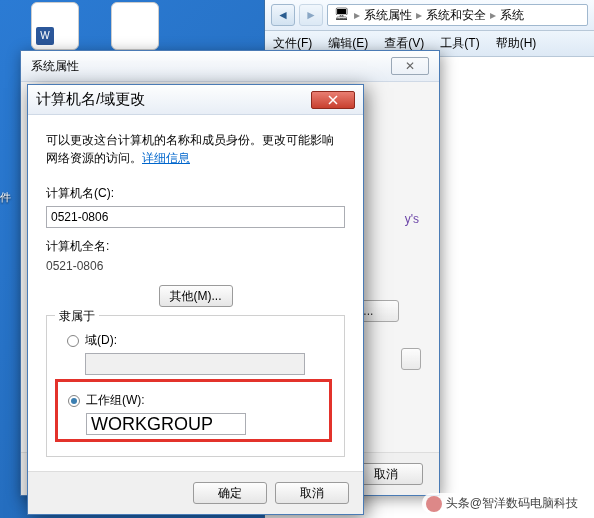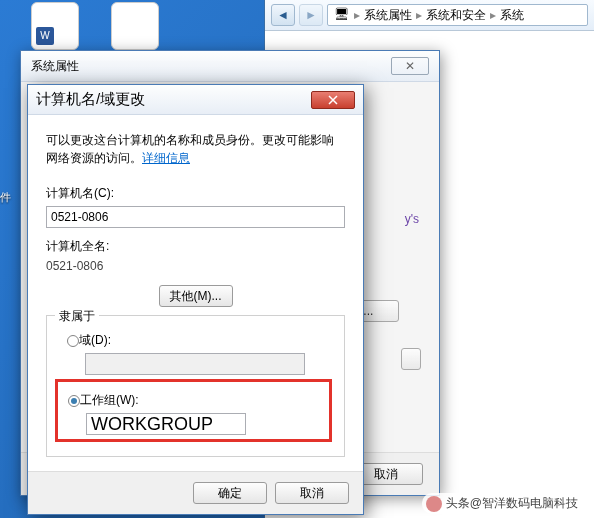--- a/index.html
+++ b/index.html
@@ -40,21 +40,21 @@
 .close-red svg{width:10px;height:10px}
 .nmchg-body{padding:16px 18px 14px}
 .desc{line-height:1.5;margin-bottom:18px}
 .desc a{color:#0066cc;text-decoration:underline}
 .lbl{margin-bottom:4px}
 .tin{width:100%;height:22px;border:1px solid #abadb3;padding:2px 4px;font-size:12px;margin-bottom:10px}
 .ro{color:#444;margin-bottom:12px}
 .rw{display:flex;justify-content:center;margin-bottom:8px}
 .grp{border:1px solid #d0d0d0;padding:10px 12px 12px;margin-top:4px;position:relative}
 .grp .leg{position:absolute;top:-8px;left:8px;background:#fff;padding:0 4px}
-.radio-row{display:flex;align-items:center;margin:6px 0 4px 8px}
+.radio-row{display:flex;align-items:center;gap:6px;margin:6px 0 4px 8px}
 .radio{width:12px;height:12px;border:1px solid #848484;border-radius:50%;display:inline-flex;align-items:center;justify-content:center}
 .radio.ck:after{content:"";width:6px;height:6px;background:#3c7fb1;border-radius:50%}
 .din{width:220px;height:22px;border:1px solid #abadb3;padding:2px 4px;margin-left:26px;font-size:18px}
 .din[disabled]{background:#f0f0f0;color:#888}
 .hl{border:3px solid #e3322b;padding:4px 6px;margin:4px 0 2px -4px}
 .nmchg-foot{padding:10px 14px;background:#f0f0f0;border-top:1px solid #ddd;display:flex;justify-content:flex-end;gap:8px}
 .watermark{position:absolute;right:6px;bottom:4px;background:rgba(255,255,255,.85);border-radius:10px;padding:2px 10px 2px 4px;display:flex;align-items:center;gap:4px;font-size:11px;color:#444}
 .wm-av{width:16px;height:16px;border-radius:50%;background:#d88}
 </style>
 </head>
@@ -81,20 +81,27 @@
     <div class="nav-btn" style="opacity:.5">►</div>
     <div class="crumb">
       <span class="sm-ic">🖥</span>
       <span class="sep">▸</span>
       <span>系统属性</span>
       <span class="sep">▸</span>
       <span>系统和安全</span>
       <span class="sep">▸</span>
       <span>系统</span>
     </div>
+  </div>
+  <div class="cp-menu">
+    <span>文件(F)</span>
+    <span>编辑(E)</span>
+    <span>查看(V)</span>
+    <span>工具(T)</span>
+    <span>帮助(H)</span>
   </div>
   <div class="cp-body">
     <div class="cp-title">查看有关计算机</div>
     <div class="cp-sec">Windows 版本</div>
     <div class="cp-line">Windows 7 旗</div>
     <div class="cp-line">版权所有 © 20</div>
     <div class="cp-line">Service Pack 1</div>
     <div class="cp-sec" style="margin-top:46px">系统</div>
     <div class="cp-line">分级:</div>
     <div class="cp-line">处理器:</div>

